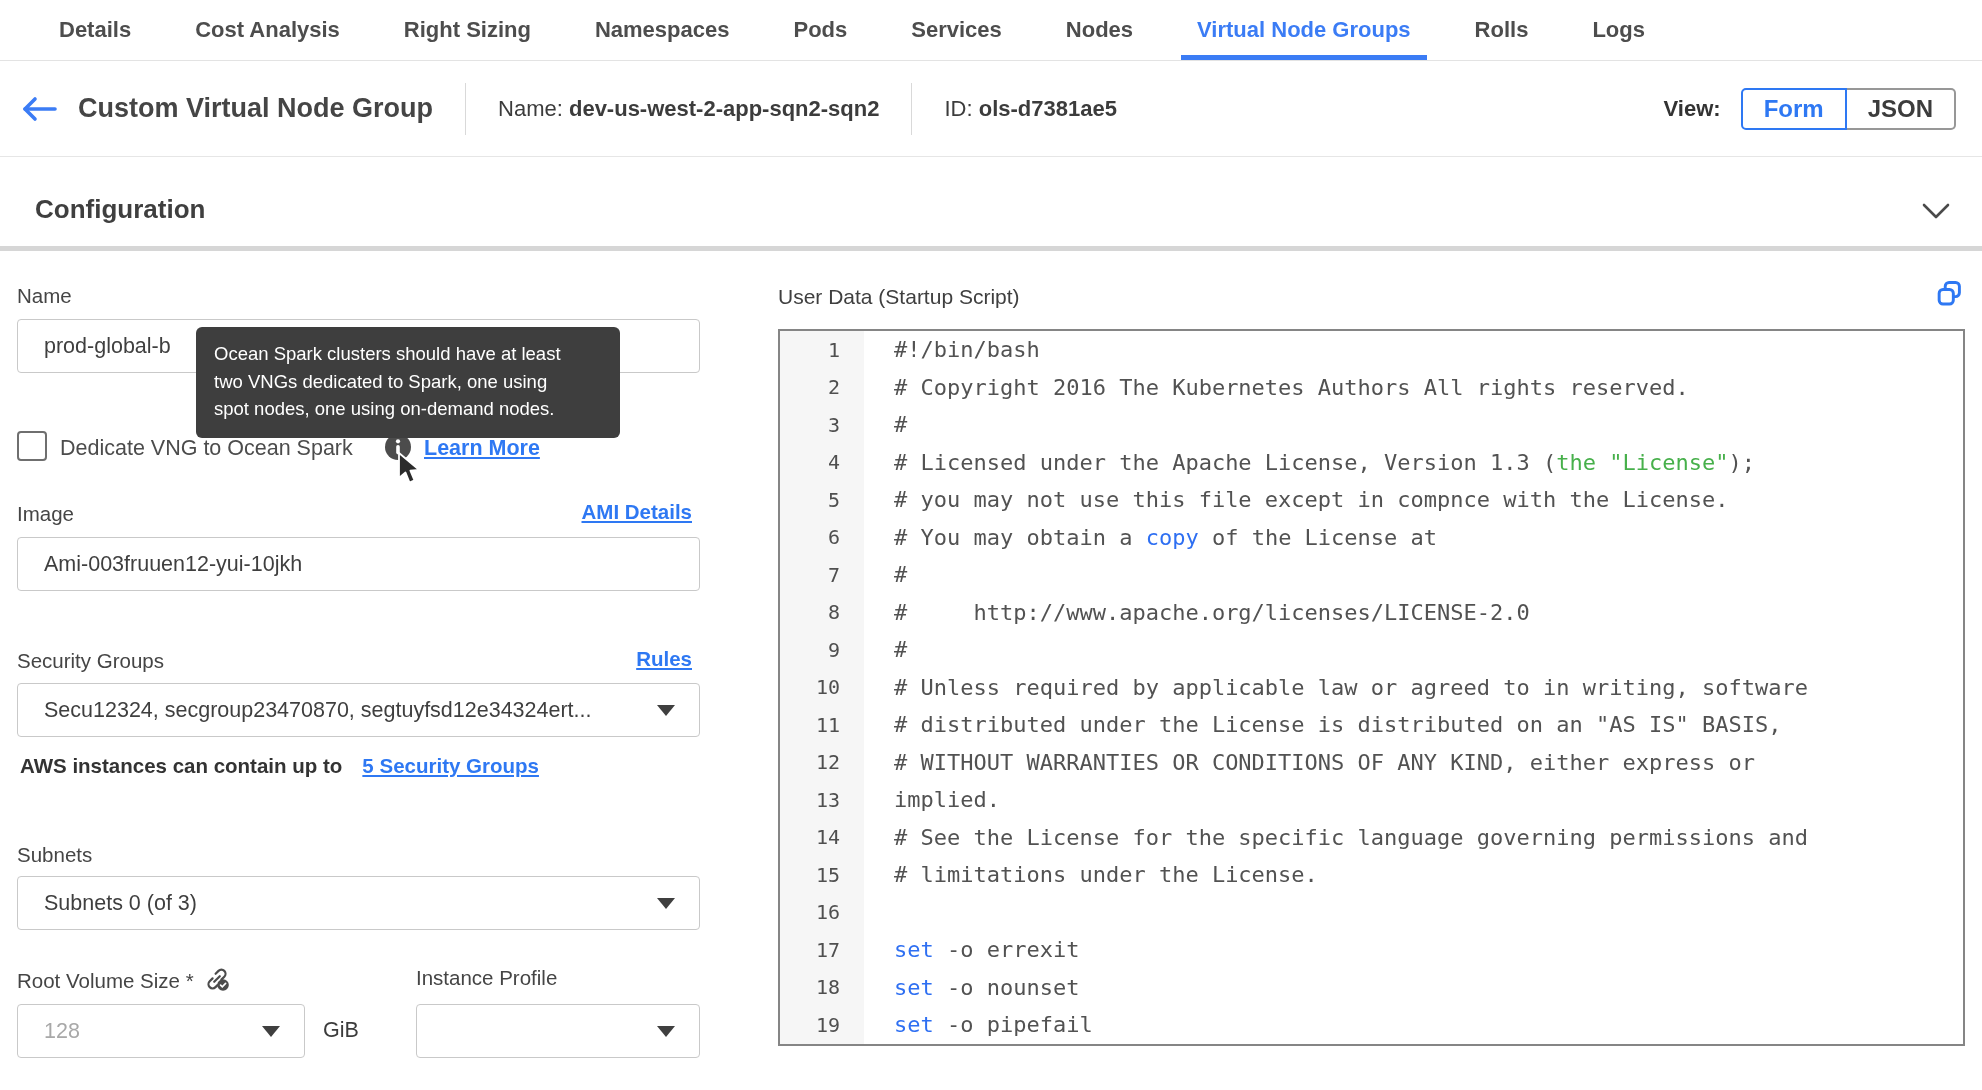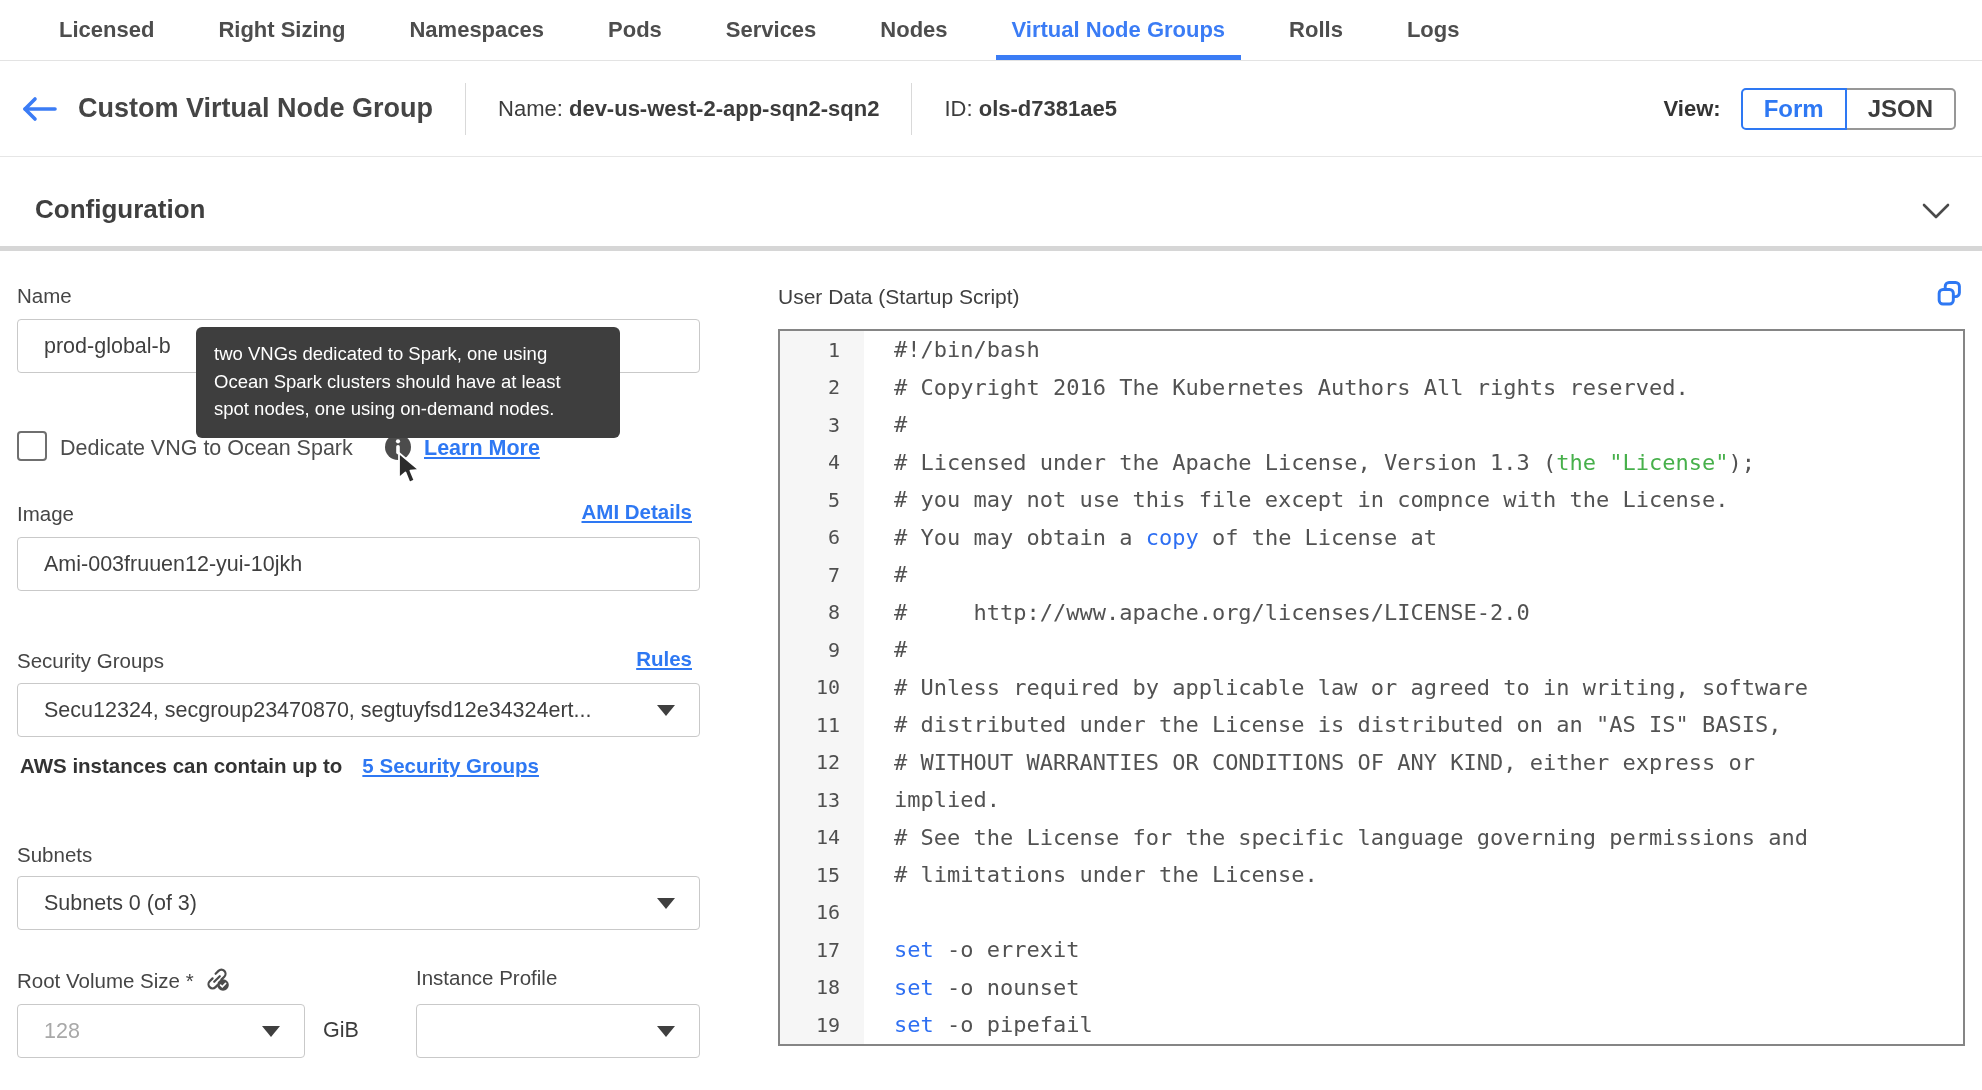--- a/index.html
+++ b/index.html
@@ -74,21 +74,22 @@
   .line-text { padding-left:30px; font-family:"DejaVu Sans Mono", monospace; font-size:22px; color:#525252; white-space:pre; }
   .tok-green { color:#47b04b; }
   .tok-blue { color:#2e6ff2; }
 </style>
 </head>
 <body>
 
 <div id="page">
 
   <nav class="tabbar">
-      <div class="tab">Licensed</div>
+      <div class="tab">Details</div>
+      <div class="tab">Cost Analysis</div>
       <div class="tab">Right Sizing</div>
       <div class="tab">Namespaces</div>
       <div class="tab">Pods</div>
       <div class="tab">Services</div>
       <div class="tab">Nodes</div>
       <div class="tab active">Virtual Node Groups</div>
       <div class="tab">Rolls</div>
       <div class="tab">Logs</div>
     </nav>
 
@@ -129,22 +130,22 @@
   </span>
   <div class="rule2"></div>
 
   <div class="leftcol">
 
     <div class="lbl" style="top:284px; left:0;">Name</div>
     <input class="inputbox" style="top: 319px;" value="prod-global-b">
 
     <div class="tooltip">
       <div>
+          <div>Ocean Spark clusters should have at least</div>
           <div>two VNGs dedicated to Spark, one using</div>
-          <div>Ocean Spark clusters should have at least</div>
           <div>spot nodes, one using on-demand nodes.</div>
         </div>
     </div>
 
     <span class="checkbox"></span>
     <div class="lbl" style="top:436px; left:43px; font-size:21.5px; color:#4c4c4c;">Dedicate VNG to Ocean Spark</div>
     <span class="info-icon">
       <svg width="28" height="28" viewBox="0 0 28 28">
         <circle cx="14" cy="14" r="13" fill="#4c4c4c"></circle>
         <circle cx="14" cy="8.3" r="2.1" fill="#fff"></circle>

